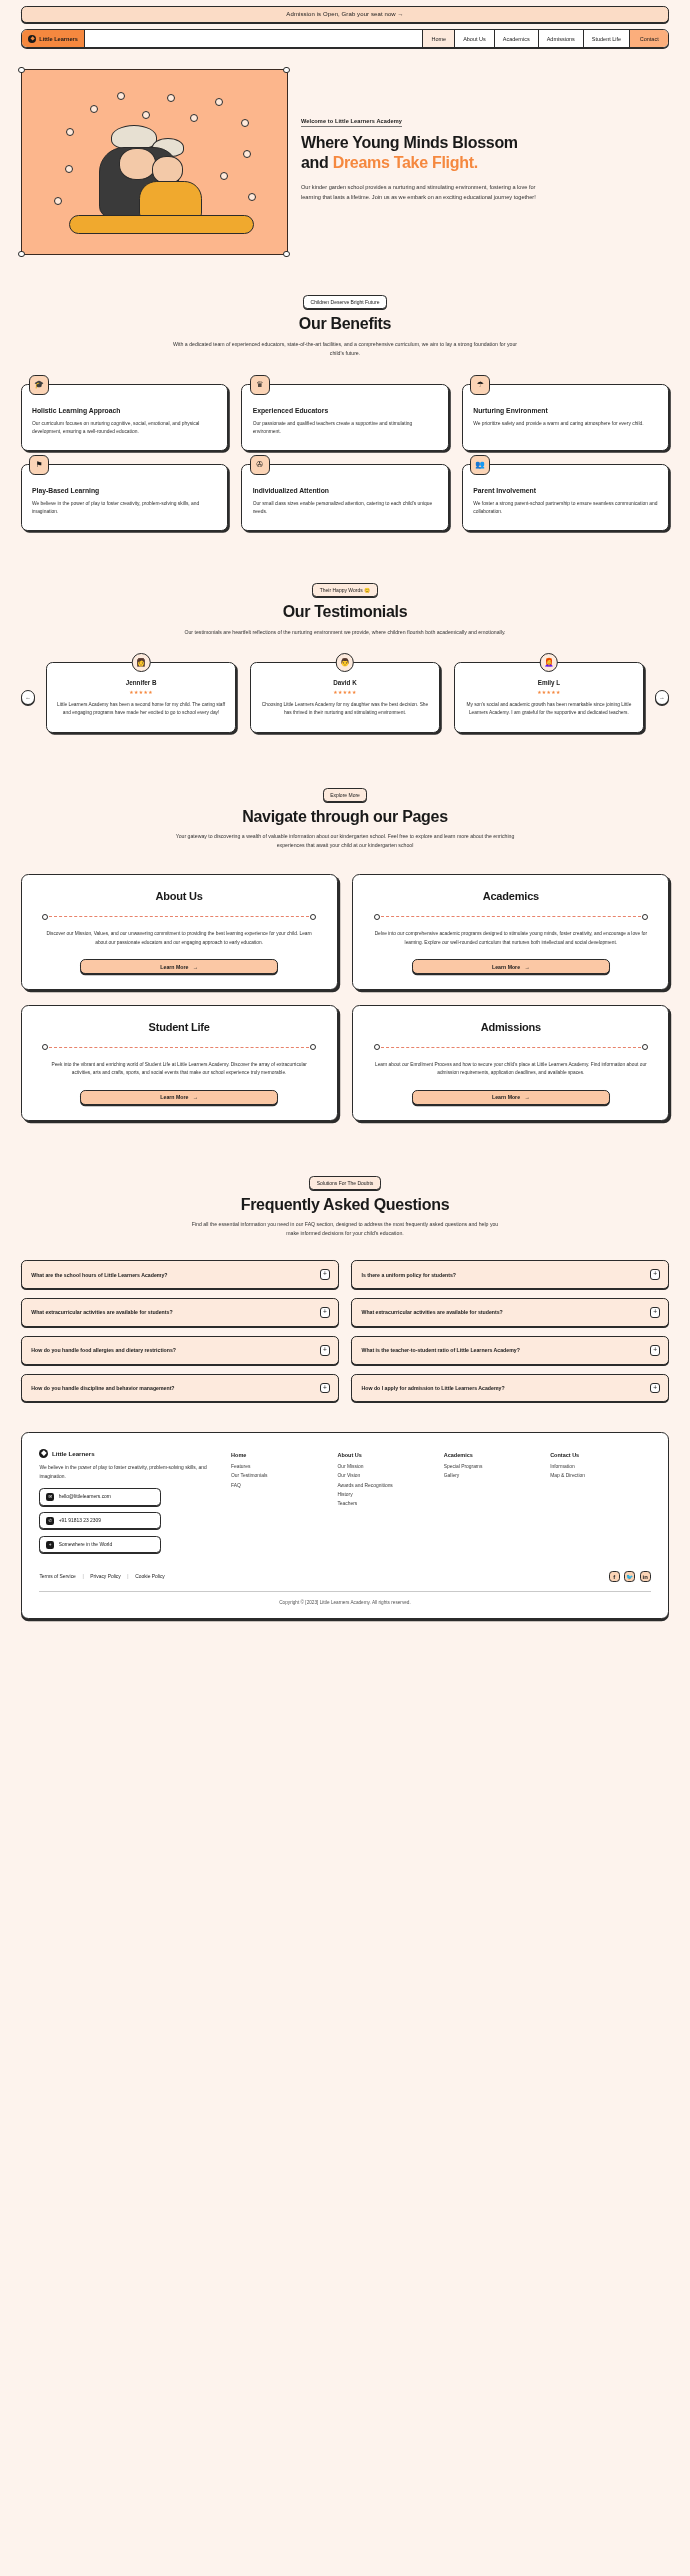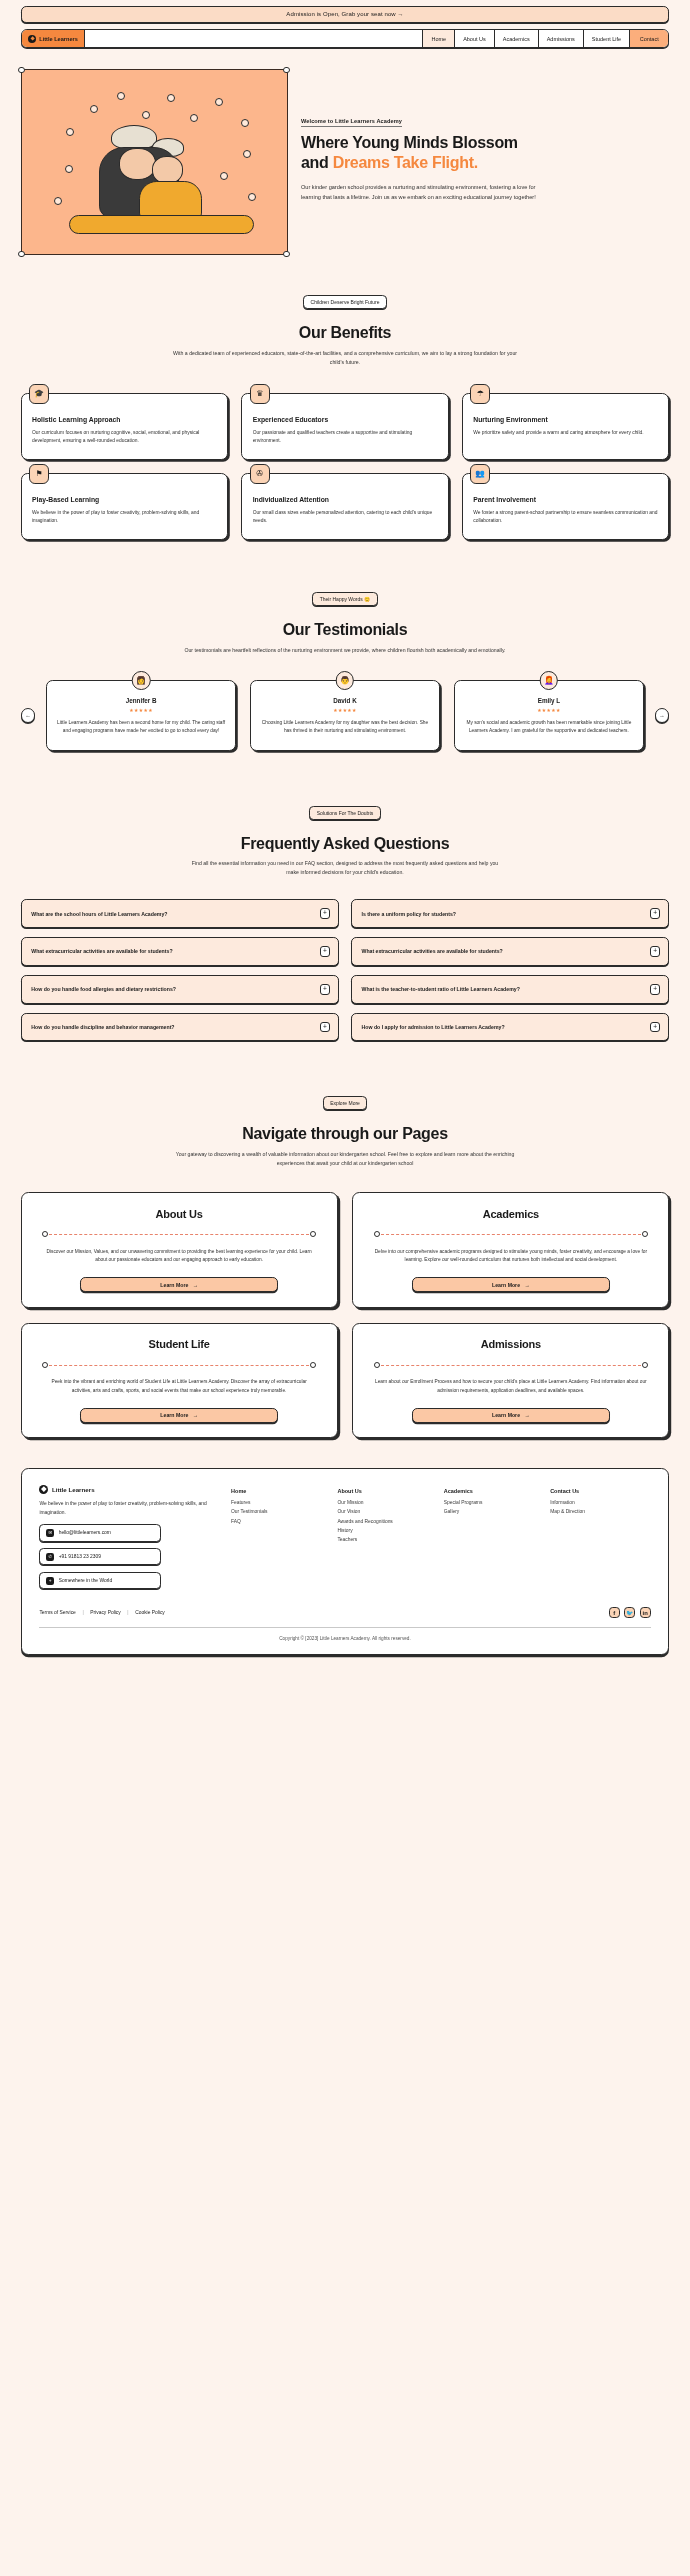--- a/index.html
+++ b/index.html
@@ -123,21 +123,21 @@
   .pill {
     display: inline-flex; align-items: center; gap: 3px;
     border: 0.9px solid #2b2b2b; border-radius: 4.4px;
     background: #fff; font-size: 5px; padding: 3px 6.6px;
     box-shadow: 0 1px 0 #2b2b2b;
   }
   .pill.tinted { background: #fdeadd; }
   .center { text-align: center; }
 
   .section { padding: 0 20.7px; }
-  .sec-title { font-size: 16px; font-weight: 800; text-align: center; margin-top: 15px; letter-spacing:-0.3px;}
+  .sec-title { font-size: 16px; font-weight: 800; text-align: center; margin-top: 6px; letter-spacing:-0.3px;}
   .sec-sub {
     font-size: 5.2px; text-align: center; margin: 6.6px auto 0 auto;
     max-width: 347px; line-height: 1.75; color: #333;
   }
 
   
   .benefits-grid {
     display: grid; grid-template-columns: repeat(3, 1fr); gap: 13.3px;
     margin-top: 26.6px;
   }
@@ -392,63 +392,20 @@
           <div class="stars">★★★★★</div>
           <div class="testi-text">My son's social and academic growth has been remarkable since joining Little Learners Academy. I am grateful for the supportive and dedicated teachers.</div>
         </div>
       </div>
       <div class="arrow-btn">→</div>
     </div>
   </div>
 
   <div class="section" style="padding-top:53px;">
     <div class="center">
-      <span class="pill tinted">Solutions For The Doubts</span>
-    </div>
-    <h2 class="sec-title">Frequently Asked Questions</h2>
-    <p class="sec-sub" style="max-width:317px">Find all the essential information you need in our FAQ section, designed to address the most frequently asked questions and help you make informed decisions for your child's education.</p>
-
-    <div class="faq-grid">
-      <div class="faq-item">
-        <div class="faq-q">What are the school hours of Little Learners Academy?</div>
-        <div class="faq-plus">+</div>
-      </div>
-      <div class="faq-item">
-        <div class="faq-q">Is there a uniform policy for students?</div>
-        <div class="faq-plus">+</div>
-      </div>
-      <div class="faq-item">
-        <div class="faq-q">What extracurricular activities are available for students?</div>
-        <div class="faq-plus">+</div>
-      </div>
-      <div class="faq-item">
-        <div class="faq-q">What extracurricular activities are available for students?</div>
-        <div class="faq-plus">+</div>
-      </div>
-      <div class="faq-item">
-        <div class="faq-q">How do you handle food allergies and dietary restrictions?</div>
-        <div class="faq-plus">+</div>
-      </div>
-      <div class="faq-item">
-        <div class="faq-q">What is the teacher-to-student ratio of Little Learners Academy?</div>
-        <div class="faq-plus">+</div>
-      </div>
-      <div class="faq-item">
-        <div class="faq-q">How do you handle discipline and behavior management?</div>
-        <div class="faq-plus">+</div>
-      </div>
-      <div class="faq-item">
-        <div class="faq-q">How do I apply for admission to Little Learners Academy?</div>
-        <div class="faq-plus">+</div>
-      </div>
-    </div>
-  </div>
-
-  <div class="section" style="padding-top:53px;">
-    <div class="center">
       <span class="pill tinted">Explore More</span>
     </div>
     <h2 class="sec-title">Navigate through our Pages</h2>
     <p class="sec-sub" style="max-width:347px">Your gateway to discovering a wealth of valuable information about our kindergarten school. Feel free to explore and learn more about the enriching experiences that await your child at our kindergarten school</p>
 
     <div class="pages-grid">
       <div class="page-card">
         <h3>About Us</h3>
         <div class="dashline">
             <span class="knob"></span>
@@ -492,20 +449,63 @@
         <div class="dashline">
             <span class="knob"></span>
             <span class="seg"></span>
             <span class="knob"></span>
           </div>
         <div class="page-desc">Learn about our Enrollment Process and how to secure your child's place at Little Learners Academy. Find information about our admission requirements, application deadlines, and available spaces.</div>
         <div class="learn-btn">
           <span>Learn More</span>
           <span>→</span>
         </div>
+      </div>
+    </div>
+  </div>
+
+  <div class="section" style="padding-top:53px;">
+    <div class="center">
+      <span class="pill tinted">Solutions For The Doubts</span>
+    </div>
+    <h2 class="sec-title">Frequently Asked Questions</h2>
+    <p class="sec-sub" style="max-width:317px">Find all the essential information you need in our FAQ section, designed to address the most frequently asked questions and help you make informed decisions for your child's education.</p>
+
+    <div class="faq-grid">
+      <div class="faq-item">
+        <div class="faq-q">What are the school hours of Little Learners Academy?</div>
+        <div class="faq-plus">+</div>
+      </div>
+      <div class="faq-item">
+        <div class="faq-q">Is there a uniform policy for students?</div>
+        <div class="faq-plus">+</div>
+      </div>
+      <div class="faq-item">
+        <div class="faq-q">What extracurricular activities are available for students?</div>
+        <div class="faq-plus">+</div>
+      </div>
+      <div class="faq-item">
+        <div class="faq-q">What extracurricular activities are available for students?</div>
+        <div class="faq-plus">+</div>
+      </div>
+      <div class="faq-item">
+        <div class="faq-q">How do you handle food allergies and dietary restrictions?</div>
+        <div class="faq-plus">+</div>
+      </div>
+      <div class="faq-item">
+        <div class="faq-q">What is the teacher-to-student ratio of Little Learners Academy?</div>
+        <div class="faq-plus">+</div>
+      </div>
+      <div class="faq-item">
+        <div class="faq-q">How do you handle discipline and behavior management?</div>
+        <div class="faq-plus">+</div>
+      </div>
+      <div class="faq-item">
+        <div class="faq-q">How do I apply for admission to Little Learners Academy?</div>
+        <div class="faq-plus">+</div>
       </div>
     </div>
   </div>
 
   <div class="footer-wrap">
     <div class="footer">
       <div class="footer-top">
         <div class="f-left">
           <div class="f-brand">
             <span class="f-mark">

